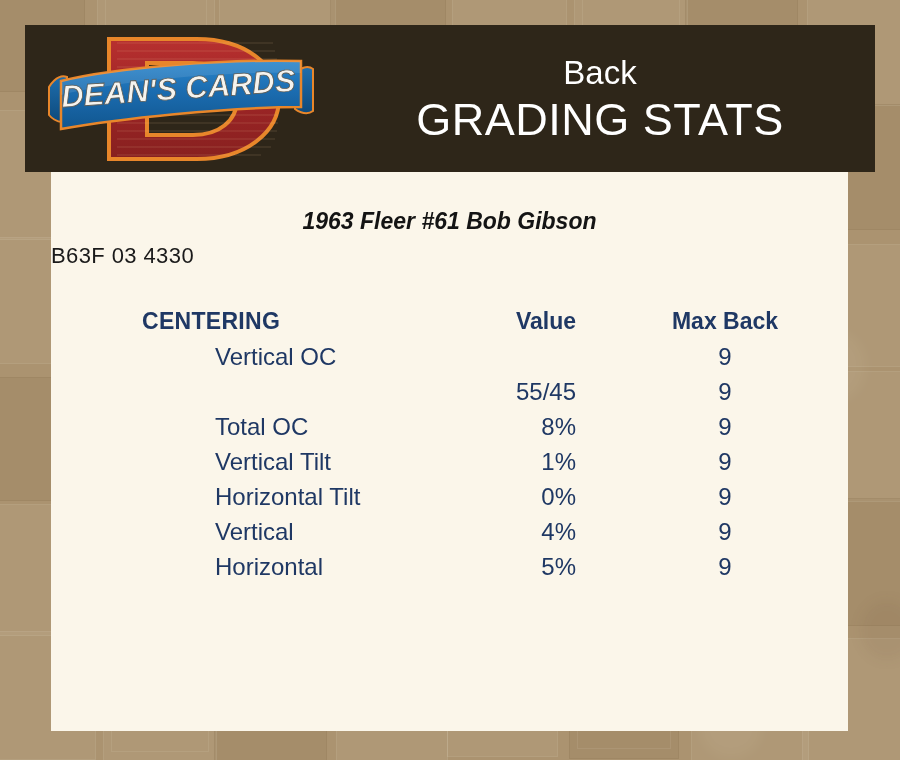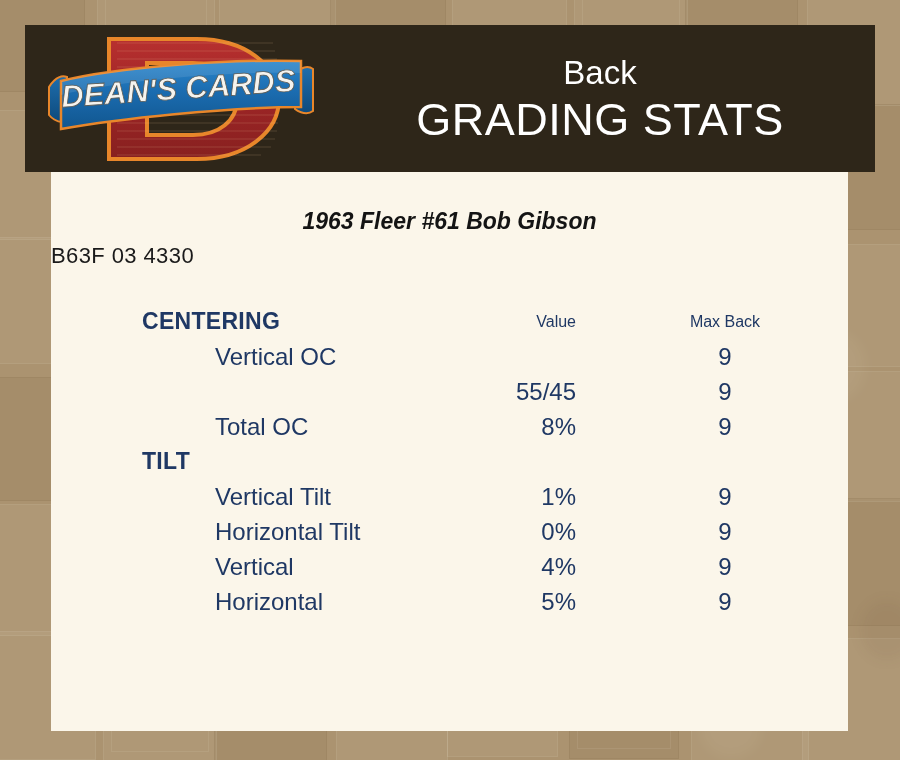--- a/index.html
+++ b/index.html
@@ -181,22 +181,22 @@
     left: 604px;
     top: 0;
     width: 140px;
     text-align: center;
     font-size: 24px;
     line-height: 35px;
     white-space: nowrap;
   }
   .hdr .col-value,
   .hdr .col-grade {
-    font-weight: normal;
-    font-size: 16px;
+    font-weight: bold;
+    font-size: 23px;
   }
 </style>
 </head>
 <body>
 
 <div id="bg-wrap">
     <div class="bg-tile dark" style="left: -25px; top: -30px; width: 110px; height: 122px;"></div>
     <div class="bg-tile inner" style="left: 97px; top: -29px; width: 118px; height: 123px;"></div>
     <div class="bg-tile" style="left: 219px; top: -28px; width: 117px; height: 124px;"></div>
     <div class="bg-tile dark" style="left: 330px; top: -27px; width: 116px; height: 125px;"></div>
@@ -328,23 +328,20 @@
       <div class="stat-line row">
         <span class="col-value">55/45</span>
         <span class="col-grade">9</span>
       </div>
       <div class="stat-line row">
         <span class="col-label">Total OC</span>
         <span class="col-value">8%</span>
         <span class="col-grade">9</span>
       </div>
 
-      <div class="stat-line section">
-        <span class="col-label">TILT</span>
-      </div>
       <div class="stat-line row">
         <span class="col-label">Vertical Tilt</span>
         <span class="col-value">1%</span>
         <span class="col-grade">9</span>
       </div>
       <div class="stat-line row">
         <span class="col-label">Horizontal Tilt</span>
         <span class="col-value">0%</span>
         <span class="col-grade">9</span>
       </div>

